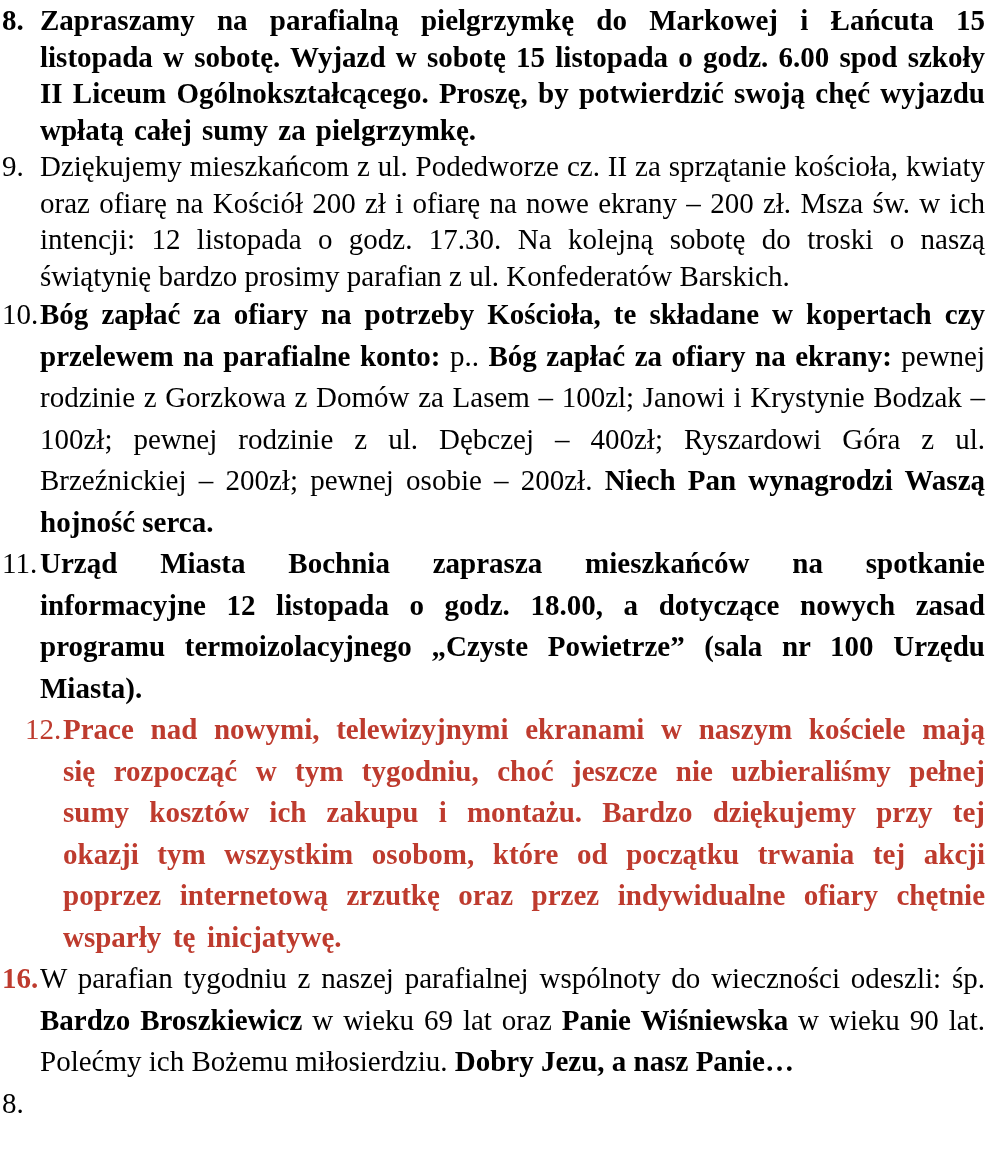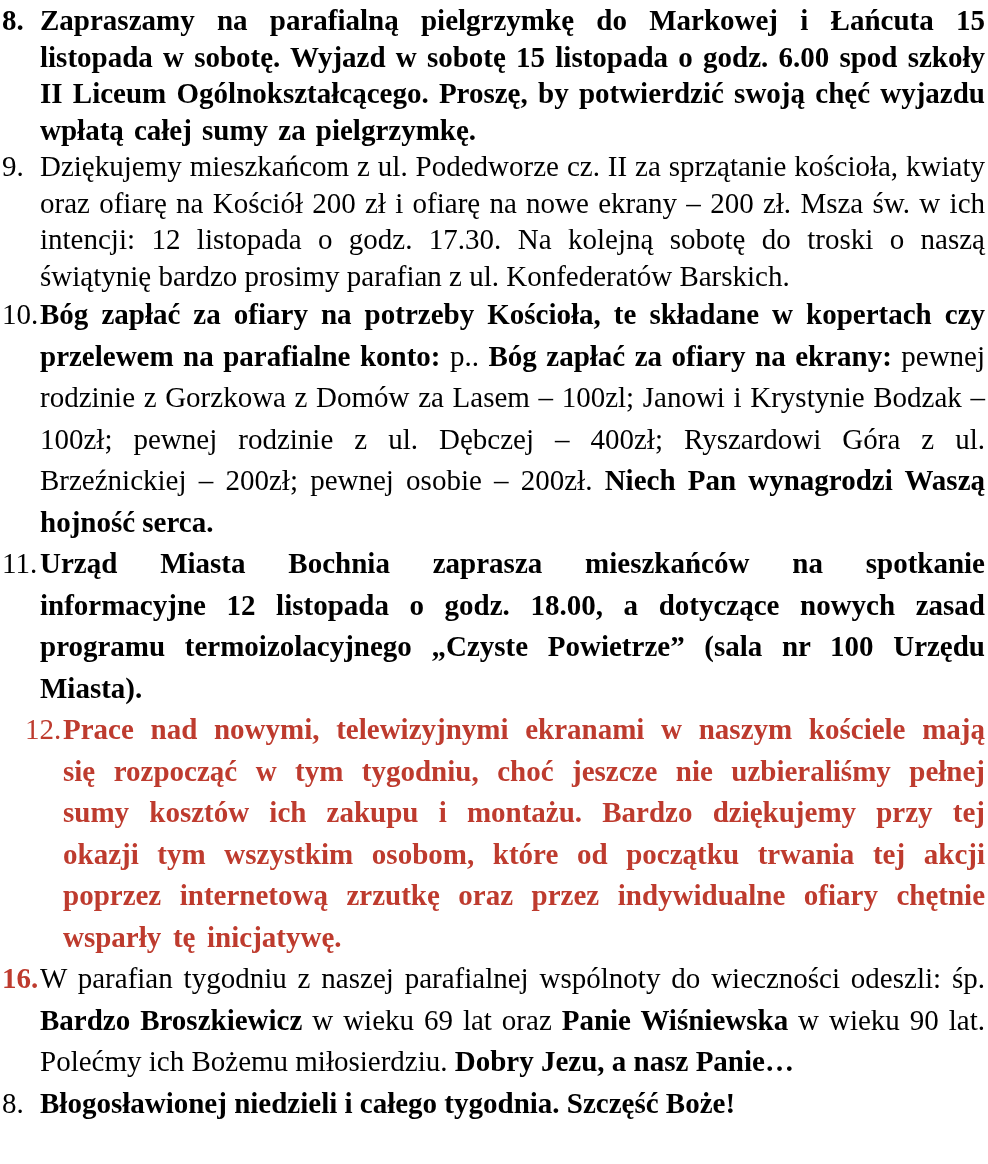--- a/index.html
+++ b/index.html
@@ -66,16 +66,15 @@
     <span class="num r red">12.</span>
     <span class="b red">Prace nad nowymi, telewizyjnymi ekranami w naszym kościele mają się rozpocząć w tym tygodniu, choć jeszcze nie uzbieraliśmy pełnej sumy kosztów ich zakupu i montażu. Bardzo dziękujemy przy tej okazji tym wszystkim osobom, które od początku trwania tej akcji poprzez internetową zrzutkę oraz przez indywidualne ofiary chętnie wsparły tę inicjatywę.</span>
   </div>
 
   <div class="item lh-wide">
     <span class="num b red">16.</span><span class="r">W parafian tygodniu z naszej parafialnej wspólnoty do wieczności odeszli: śp. </span><span class="b">Bardzo Broszkiewicz</span><span class="r"> w wieku 69 lat oraz </span><span class="b">Panie Wiśniewska</span><span class="r"> w wieku 90 lat. Polećmy ich Bożemu miłosierdziu. </span><span class="bi">Dobry Jezu, a nasz Panie…</span>
   </div>
 
   <div class="item lh-wide">
     <span class="num r">8.</span>
-    <span class="bi">Błogosławionej niedzieli i całego tygodnia. Szczęść Boże!</span>
   </div>
 
 </div>
 
 </body></html>

